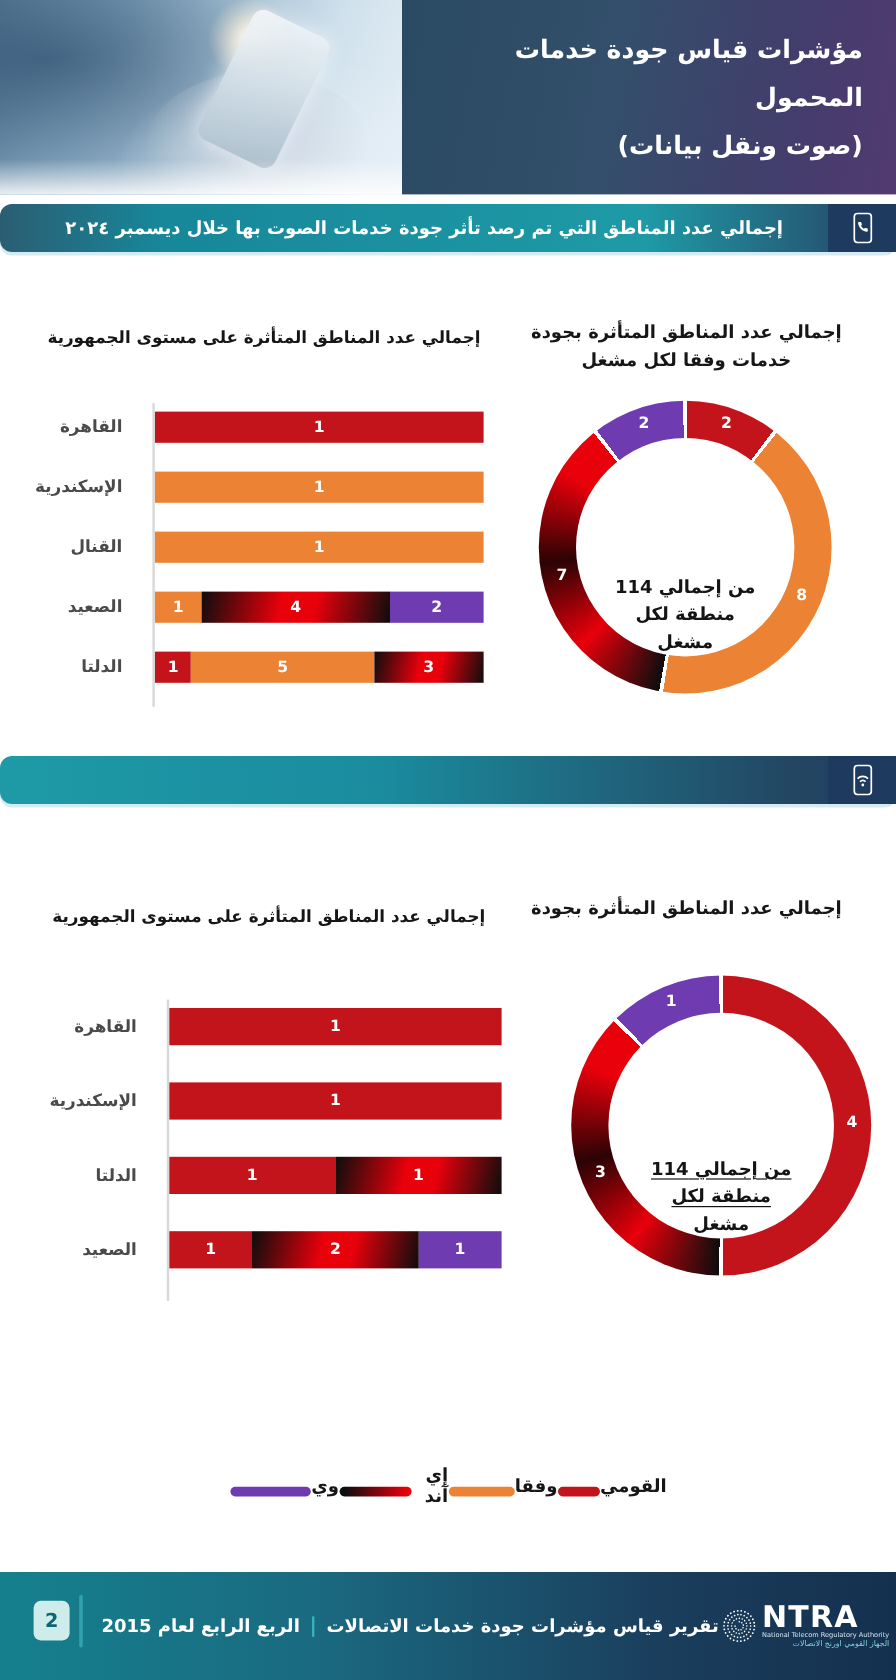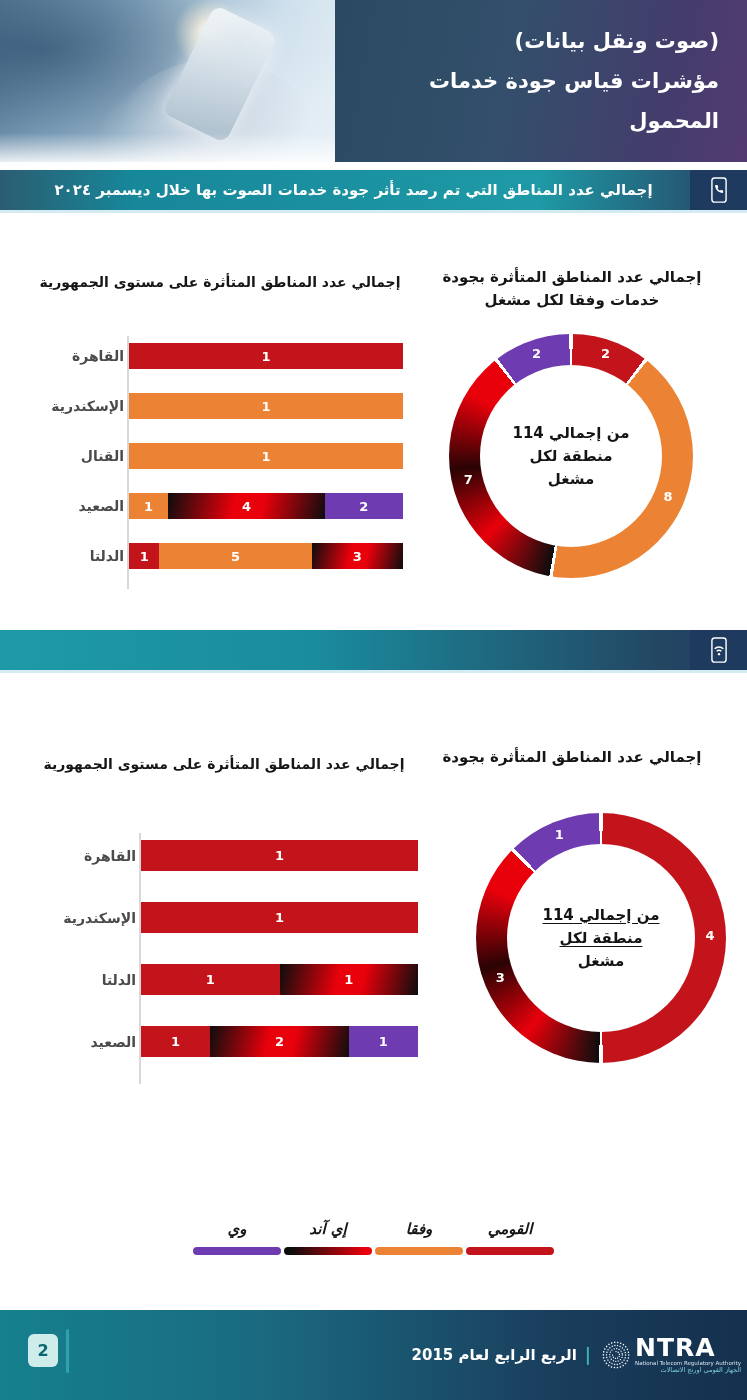--- a/index.html
+++ b/index.html
@@ -21,21 +21,21 @@
     transform:rotate(26deg); opacity:.9; box-shadow:0 0 18px rgba(255,255,255,.7); }
   .hand-shape { position:absolute; left:120px; top:60px; width:190px; height:130px; border-radius:50%;
     background:radial-gradient(ellipse at 50% 40%, rgba(196,205,218,.75) 0%, rgba(196,205,218,0) 70%); }
   .photo-fade { position:absolute; inset:0; background:linear-gradient(to bottom, rgba(255,255,255,0) 82%, rgba(255,255,255,.85) 100%); }
   .hero-title-block { position:absolute; left:335px; top:0; width:412px; height:162px;
     background:linear-gradient(100deg, #2a4a62 0%, #334f6b 42%, #433d6c 78%, #523a70 100%);
     display:flex; flex-direction:column; justify-content:center; }
   .hero-title { color:#fff; font-size:21px; font-weight:bold; text-align:right; line-height:40px; padding-left:30px; padding-right:28px; }
 
   
-  .banner { position:absolute; left:0; width:747px; height:40px; box-shadow:0 3px 0 rgba(207,233,240,.9); }
+  .banner { position:absolute; left:0; width:747px; height:40px; box-shadow:0 3px 0 rgba(207,233,240,.9);border-radius:10px; }
   .banner-voice { top:170px; background:linear-gradient(90deg,#2b5d72 0%, #17879a 18%, #1e9aa6 72%, #25607a 90%, #203c60 100%); }
   .banner-data  { top:630px; background:linear-gradient(90deg,#1e9aa6 0%, #1a8c9e 42%, #234763 88%, #203c60 100%); }
   .banner-text { position:absolute; right:70px; left:30px; top:0; height:40px; display:flex; align-items:center; justify-content:center;
     color:#fff; font-size:15px; font-weight:bold; }
   .banner-icon-box { position:absolute; right:0; top:0; width:57px; height:40px; background:#1e3a5f;
     display:flex; align-items:center; justify-content:center; }
 
   
   .chart-title { position:absolute; color:#161616; font-weight:bold; text-align:center; }
   .donut-title-1 { top:266px; right:24px; width:302px; font-size:15px; line-height:23px; }
@@ -46,40 +46,40 @@
   
   .bar-chart { position:absolute; left:28px; }
   .bar-chart::before { content:''; position:absolute; width:2px; background:#d8d8d8; top:-7px; bottom:4px; }
   .bar-chart-1 { top:343px; width:375px; }
   .bar-chart-1::before { left:99px; }
   .bar-chart-2 { top:840px; width:390px; }
   .bar-chart-2::before { left:111px; }
   .bar-row { display:flex; direction:ltr; align-items:center; }
   .bar-chart-1 .bar-row { height:26px; margin-bottom:24px; }
   .bar-chart-2 .bar-row { height:31px; margin-bottom:31px; }
-  .bar-cat { color:#4a4a4a; font-size:14px; font-weight:bold; text-align:right; direction:rtl; padding-right:5px; flex:none; }
+  .bar-cat { color:#4a4a4a; font-size:14px; font-weight:bold; text-align:right; direction:rtl; padding-right:27px; flex:none; }
   .bar-chart-1 .bar-cat { width:101px; }
   .bar-chart-2 .bar-cat { width:113px; }
   .bar-track { flex:1; height:100%; display:flex; direction:ltr; }
   .bar-seg { display:flex; align-items:center; justify-content:center; height:100%; }
   .bar-seg span { color:#fff; font-size:13px; font-weight:bold; }
 
   
   .donut { position:absolute; border-radius:50%; }
   .donut-1 { top:334px; left:449px; width:244px; height:244px; }
   .donut-2 { top:813px; left:476px; width:250px; height:250px; }
   .donut-hole { position:absolute; inset:31px; background:#fff; border-radius:50%; z-index:1;
-    display:flex; align-items:center; justify-content:center; }
+    display:flex; align-items:flex-end; justify-content:center; }
   .donut-center { text-align:center; direction:rtl; color:#141414; font-size:15px; font-weight:bold; line-height:23px; }
   .donut-center .u { text-decoration:underline; text-underline-offset:3px; }
   .donut-label { position:absolute; z-index:2; color:#fff; font-size:13px; font-weight:bold; width:16px; text-align:center; }
 
   
   .legend { position:absolute; top:1220px; left:0; width:747px; display:flex; direction:rtl; justify-content:center; }
-  .legend-item { width:91px; display:flex; flex-direction:column; align-items:center;font-style:italic; }
+  .legend-item { width:91px; display:flex; flex-direction:row; align-items:center; }
   .legend-label { color:#161616; font-size:15px; font-weight:bold; }
   .legend-swatch { margin-top:9px; width:88px; height:8px; border-radius:4px; }
 
   
   .footer { position:absolute; left:0; top:1310px; width:747px; height:90px;
     background:linear-gradient(90deg,#15808d 0%, #1a6a80 35%, #1a3d5c 75%, #14304e 100%); }
   .page-badge { position:absolute; left:28px; top:24px; width:30px; height:33px; background:#cdecea; border-radius:6px;
     color:#0c6672; font-size:16px; font-weight:bold; display:flex; align-items:center; justify-content:center; }
   .footer-divider { position:absolute; left:66px; top:19px; width:3px; height:44px; background:#2fa3ad; border-radius:2px; }
   .footer-text { position:absolute; right:148px; top:0; height:90px; display:flex; align-items:center; direction:rtl;
@@ -97,22 +97,22 @@
 <div class="page">
 
   <header class="hero">
     <div class="hero-photo">
       <div class="hand-shape"></div>
       <div class="phone-shape"></div>
       <div class="photo-fade"></div>
     </div>
     <div class="hero-title-block">
       <div class="hero-title" dir="rtl">
+        <div>مؤشرات قياس جودة خدمات المحمول</div>
         <div>(صوت ونقل بيانات)</div>
-        <div>مؤشرات قياس جودة خدمات المحمول</div>
       </div>
     </div>
   </header>
 
   <div class="banner banner-voice">
     <span class="banner-text" dir="rtl">إجمالي عدد المناطق التي تم رصد تأثر جودة خدمات الصوت بها خلال ديسمبر  ٢٠٢٤</span>
     <span class="banner-icon-box">
       <svg width="20" height="28" viewBox="0 0 24 32" fill="none" stroke="#ffffff" stroke-width="1.7">
         <rect x="3.5" y="1.5" width="17" height="29" rx="3.2"></rect>
         <path transform="translate(6.2,9) scale(0.49)" stroke="none" fill="#ffffff" d="M22 16.92v3a2 2 0 0 1-2.18 2 19.79 19.79 0 0 1-8.63-3.07 19.5 19.5 0 0 1-6-6 19.79 19.79 0 0 1-3.07-8.67A2 2 0 0 1 4.11 2h3a2 2 0 0 1 2 1.72 12.84 12.84 0 0 0 .7 2.81 2 2 0 0 1-.45 2.11L8.09 9.91a16 16 0 0 0 6 6l1.27-1.27a2 2 0 0 1 2.11-.45 12.84 12.84 0 0 0 2.81.7A2 2 0 0 1 22 16.92z"></path>
@@ -284,20 +284,21 @@
       <div class="legend-item">
         <span class="legend-label">وي</span>
         <span class="legend-swatch" style="background: rgb(110, 59, 177);"></span>
       </div>
     </div>
 
   <footer class="footer">
     <div class="page-badge">2</div>
     <div class="footer-divider"></div>
     <div class="footer-text">
+      <span>تقرير قياس مؤشرات جودة خدمات الاتصالات</span>
       <span class="pipe">|</span>
       <span>الربع الرابع لعام 2015</span>
     </div>
     <div class="ntra-logo">
       <svg width="52" height="52" viewBox="0 0 52 52">
         <g fill="none" stroke="#ffffff" stroke-linecap="round">
           <circle cx="26" cy="26" r="22" stroke-width="2.6" stroke-dasharray="0.1 5.2"></circle>
           <circle cx="26" cy="26" r="16.5" stroke-width="2.4" stroke-dasharray="0.1 4.6"></circle>
           <circle cx="26" cy="26" r="11" stroke-width="2.2" stroke-dasharray="0.1 4.2"></circle>
           <path d="M26 20 a6 6 0 1 1 -6 6" stroke-width="2.2" stroke-dasharray="0.1 3.8"></path>

